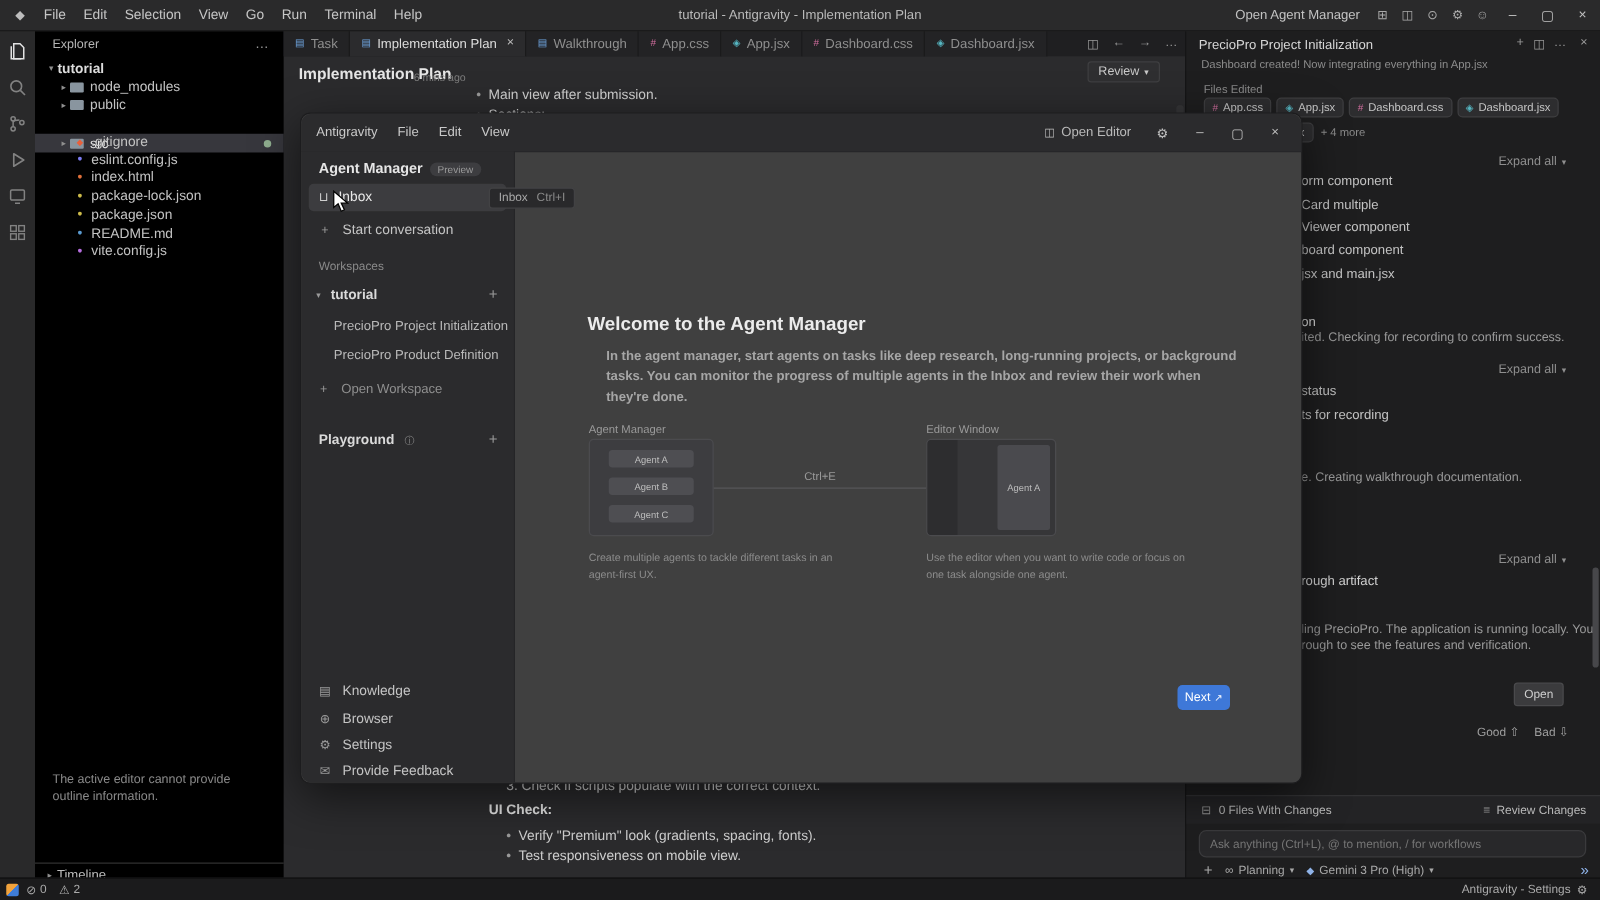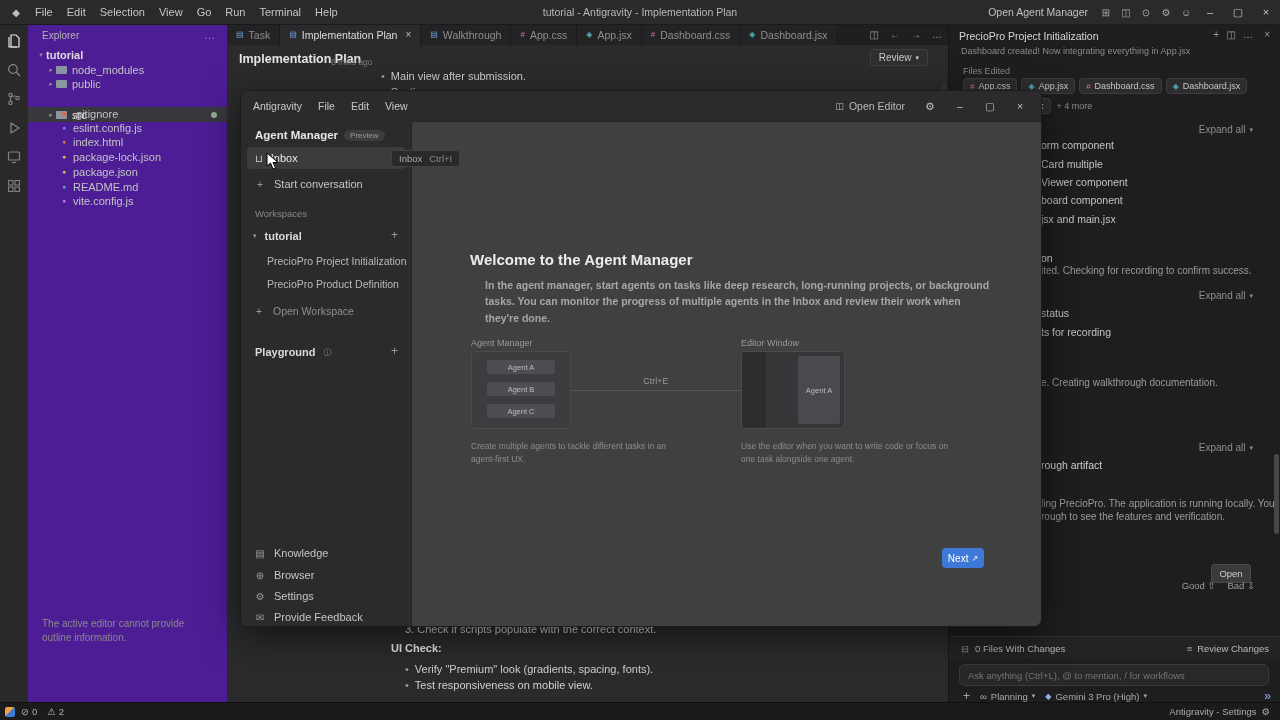--- a/index.html
+++ b/index.html
@@ -10,21 +10,21 @@
   .tb-menu{padding:0 7px;color:#c6c6c6;font-size:11px;line-height:23px;}
   .tb-title{position:absolute;left:50%;transform:translateX(-50%);color:#b9b9b9;font-size:10.5px;white-space:nowrap;}
   .tb-right{position:absolute;right:0;top:0;height:24px;display:flex;align-items:center;}
   .tb-oam{color:#c2c2c2;font-size:10.5px;margin-right:8px;}
   .tb-ic{width:20px;text-align:center;color:#a9a9a9;font-size:10px;}
   .winbtn{width:28px;height:24px;display:flex;align-items:center;justify-content:center;color:#c2c2c2;font-size:11px;}
   
   .activitybar{position:absolute;left:0;top:24px;bottom:17px;width:28px;background:#29292a;border-right:1px solid #1c1c1d;z-index:5;}
   .act-ic{position:absolute;left:6px;width:16px;height:16px;}
   
-  .explorer{position:absolute;left:28px;top:24px;bottom:17px;width:199px;background:#4c1d95;border-right:1px solid #1c1c1d;z-index:5;}
+  .explorer{position:absolute;left:28px;top:24px;bottom:17px;width:199px;background:#000000;border-right:1px solid #1c1c1d;z-index:5;}
   .x-header{position:absolute;left:0;top:0;width:100%;height:22px;display:flex;align-items:center;}
   .x-title{margin-left:14px;font-size:10px;color:#b5b5b5;}
   .x-dots{position:absolute;right:12px;color:#9a9a9a;}
   .xrow{position:absolute;left:0;width:100%;height:15px;display:flex;align-items:center;color:#c3c3c3;font-size:11px;}
   .xrow .chev{color:#8f8f8f;font-size:7px;width:10px;text-align:center;}
   .folderic{width:11px;height:8px;background:#89959f;border-radius:1px;margin-right:5px;}
   .fic{width:12px;text-align:center;font-size:7px;margin-left:30px;margin-right:3px;}
   .x-sel{background:#37373d;color:#e8e8e8;margin-top:16px;}
   .moddot{position:absolute;right:10px;width:6px;height:6px;border-radius:50%;background:#8fae8f;}
   .x-section{position:absolute;left:0;width:100%;border-top:1px solid #303031;height:18px;display:flex;align-items:center;color:#bdbdbd;font-size:10.5px;}
@@ -205,20 +205,24 @@
     <div class="xrow" style="top:155px">
         <span class="fic" style="color:#5a9ad0">●</span>
         <span>README.md</span>
       </div>
     <div class="xrow" style="top:169px">
         <span class="fic" style="color:#b76ee0">●</span>
         <span>vite.config.js</span>
       </div>
 
     <div class="x-msg" style="top:593px">The active editor cannot provide outline information.</div>
+    <div class="x-section" style="top:666px">
+      <span class="chev" style="margin-left:10px;font-size:7px;color:#8f8f8f">▸</span>
+      <span style="margin-left:4px">Timeline</span>
+    </div>
   </div>
 
   <div class="editor">
     <div class="tabbar">
       <div class="tab">
           <span class="tabic" style="color:#6ea3dd">▤</span>
           <span>Task</span>
         </div>
       <div class="tab active">
           <span class="tabic" style="color:#6ea3dd">▤</span>
@@ -322,21 +326,21 @@
     <div class="frag" style="top:283px">status</div>
     <div class="frag" style="top:302px">ts for recording</div>
     <div class="fragdim" style="top:353px">e. Creating walkthrough documentation.</div>
     <div class="expand" style="top:418px">
         <span>Expand all</span>
         <span style="font-size:7px">▾</span>
       </div>
     <div class="frag" style="top:435px;color:#d0d0d0">rough artifact</div>
     <div class="fragdim" style="top:474px">ling PrecioPro. The application is running locally. You</div>
     <div class="fragdim" style="top:487px">rough to see the features and verification.</div>
-    <div class="openbtn" style="top:540px">
+    <div class="openbtn" style="top:522px">
         <span>Open</span>
       </div>
 
     <div class="goodbad" style="top:556px">
       <span><span>Good</span> <span>⇧</span></span>
       <span><span>Bad</span> <span>⇩</span></span>
     </div>
 
     <div class="changesbar" style="top:612px">
       <span style="margin-left:12px;color:#8f8f8f">⊟</span>

